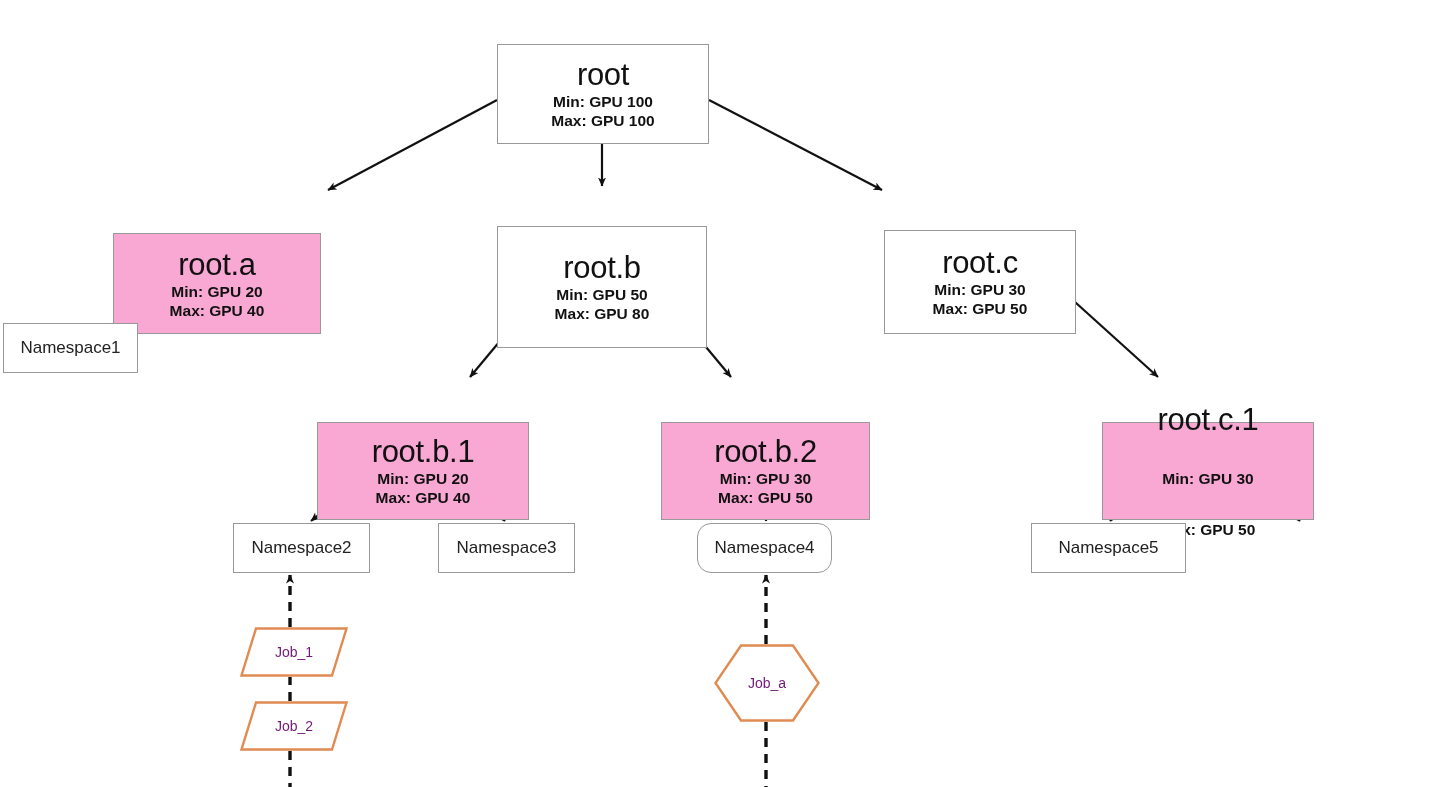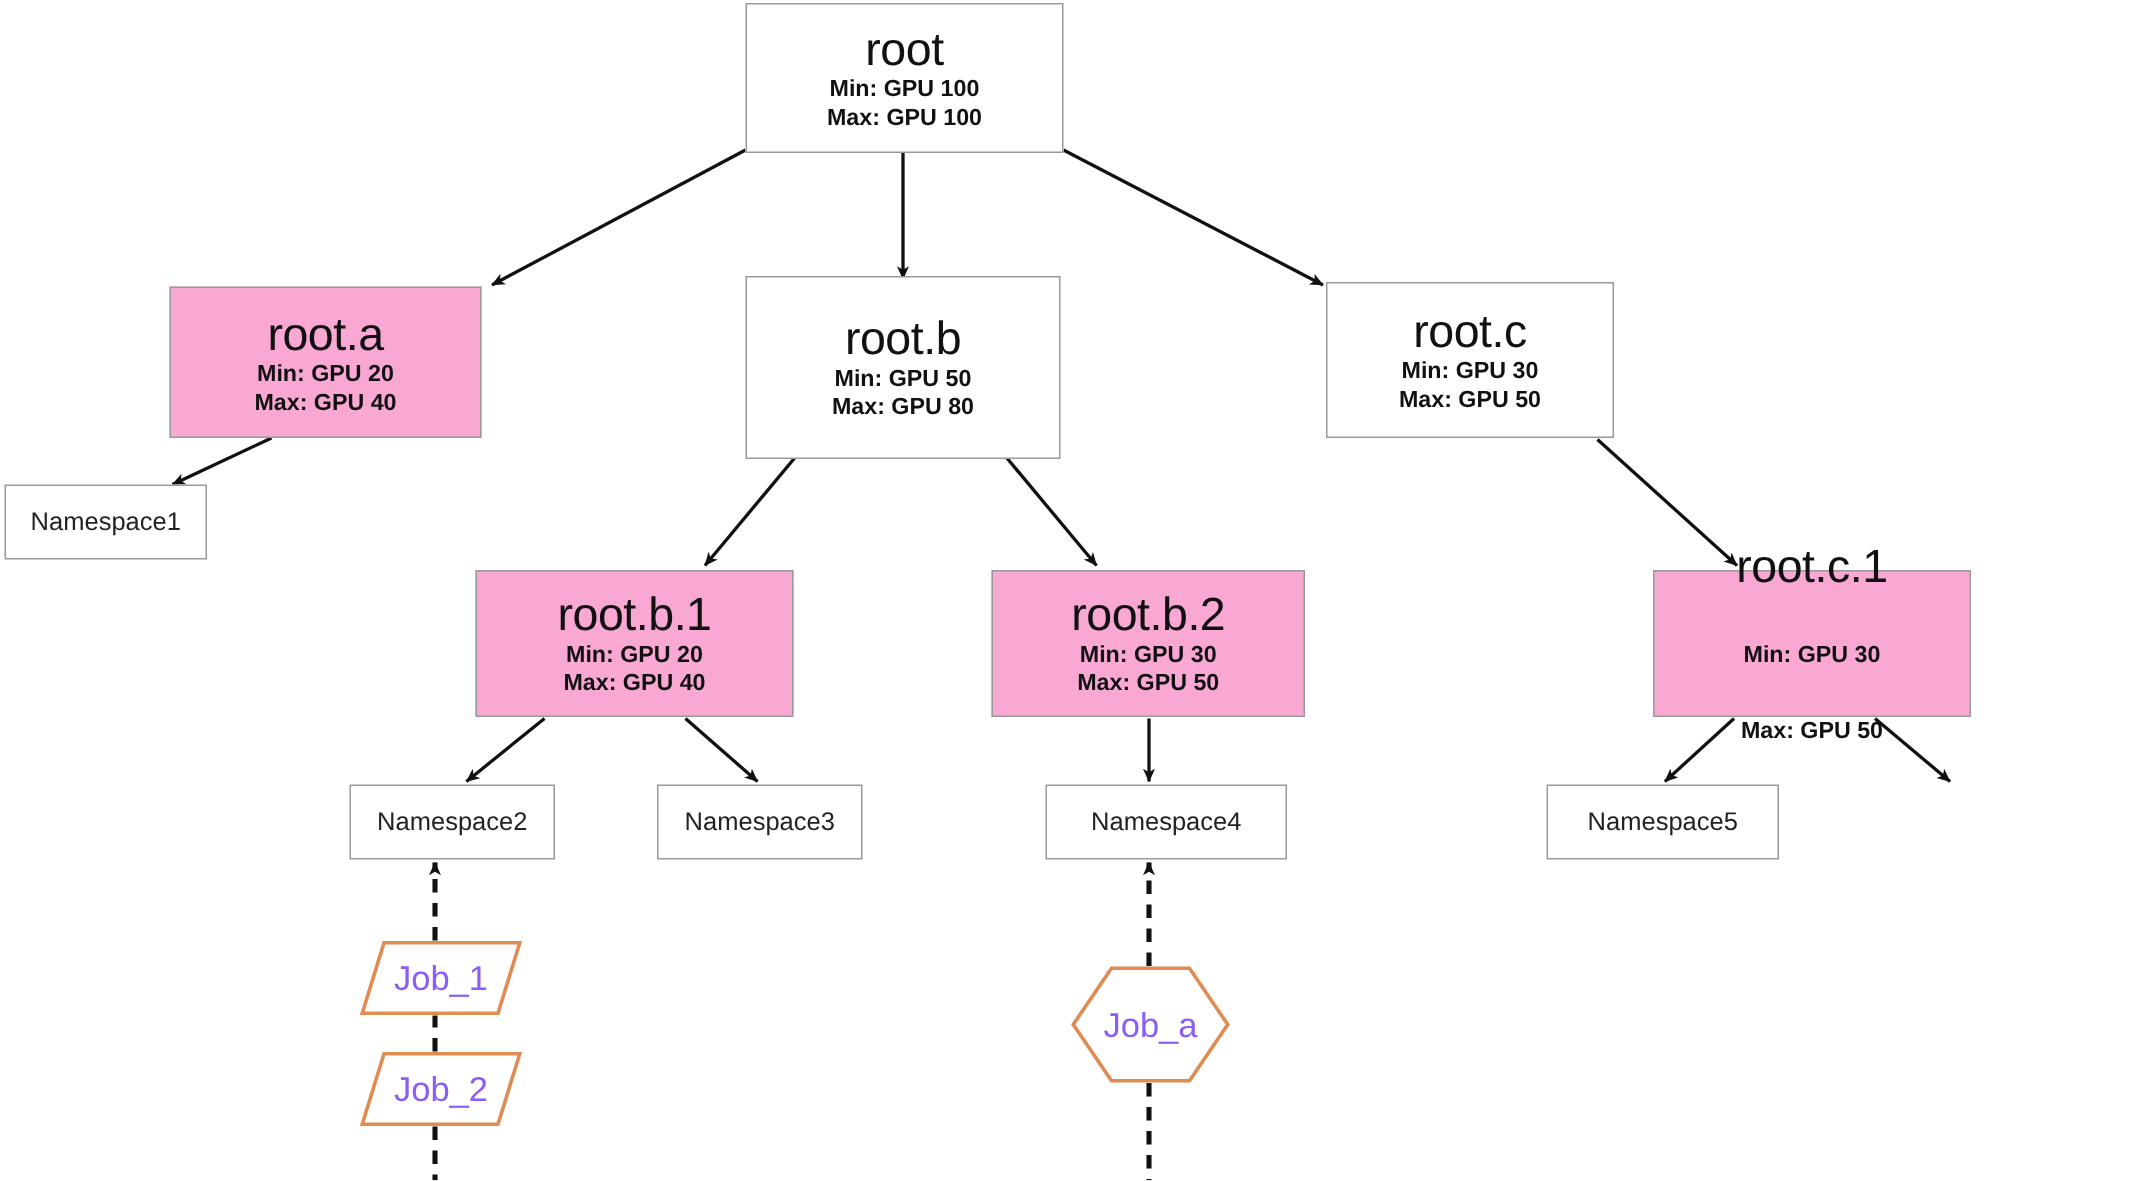--- a/index.html
+++ b/index.html
@@ -27,20 +27,21 @@
     position: absolute;
     box-sizing: border-box;
     border: 1.5px solid #999999;
     background: #ffffff;
     display: flex;
     flex-direction: column;
     align-items: center;
     justify-content: center;
     text-align: center;
     color: #111111;
+    margin-top: 42px;
   }
   .node.gray {
     background: #f9a8d4;
   }
   .node .title {
     font-size: 31px;
     line-height: 34px;
     font-weight: 400;
     letter-spacing: -0.3px;
   }
@@ -65,22 +66,22 @@
   }
   .jobwrap .jlabel {
     position: absolute;
     left: 0;
     top: 0;
     width: 100%;
     height: 100%;
     display: flex;
     align-items: center;
     justify-content: center;
-    font-size: 23px;
-    color: #8b5cf6;
+    font-size: 14px;
+    color: #701a75;
   }
   .jobwrap svg {
     position: absolute;
     left: 0;
     top: 0;
   }
 </style>
 </head>
 <body>
 
@@ -200,21 +201,21 @@
 
   <div class="node gray" id="n-root-c-1" style="left: 1102px; top: 380px; width: 212px; height: 98px; gap: 32px;">
     <div class="title">root.c.1</div>
     <div class="meta">Min: GPU 30</div>
     <div class="meta">Max: GPU 50</div>
   </div>
 
   <div class="ns" id="ns-0" style="left: 3px; top: 323px; width: 135px; height: 50px;">Namespace1</div>
   <div class="ns" id="ns-1" style="left: 233px; top: 523px; width: 137px; height: 50px;">Namespace2</div>
   <div class="ns" id="ns-2" style="left: 438px; top: 523px; width: 137px; height: 50px;">Namespace3</div>
-  <div class="ns" id="ns-3" style="left: 697px; top: 523px; width: 161px; height: 50px;">Namespace4</div>
+  <div class="ns" id="ns-3" style="left: 697px; top: 523px; width: 135px; height: 50px; border-radius: 14px;">Namespace4</div>
   <div class="ns" id="ns-4" style="left: 1031px; top: 523px; width: 155px; height: 50px;">Namespace5</div>
 
   <div class="jobwrap" id="job-0" style="left: 240px; top: 627px; width: 108px; height: 50px;">
     <svg width="108" height="50" viewBox="0 0 108 50">
       <polygon points="16,1.5 106.5,1.5 92,48.5 1.5,48.5" fill="#ffffff" stroke="#e08b52" stroke-width="2.4"></polygon>
     </svg>
     <div class="jlabel">Job_1</div>
   </div>
 
   <div class="jobwrap" id="job-1" style="left: 240px; top: 701px; width: 108px; height: 50px;">

